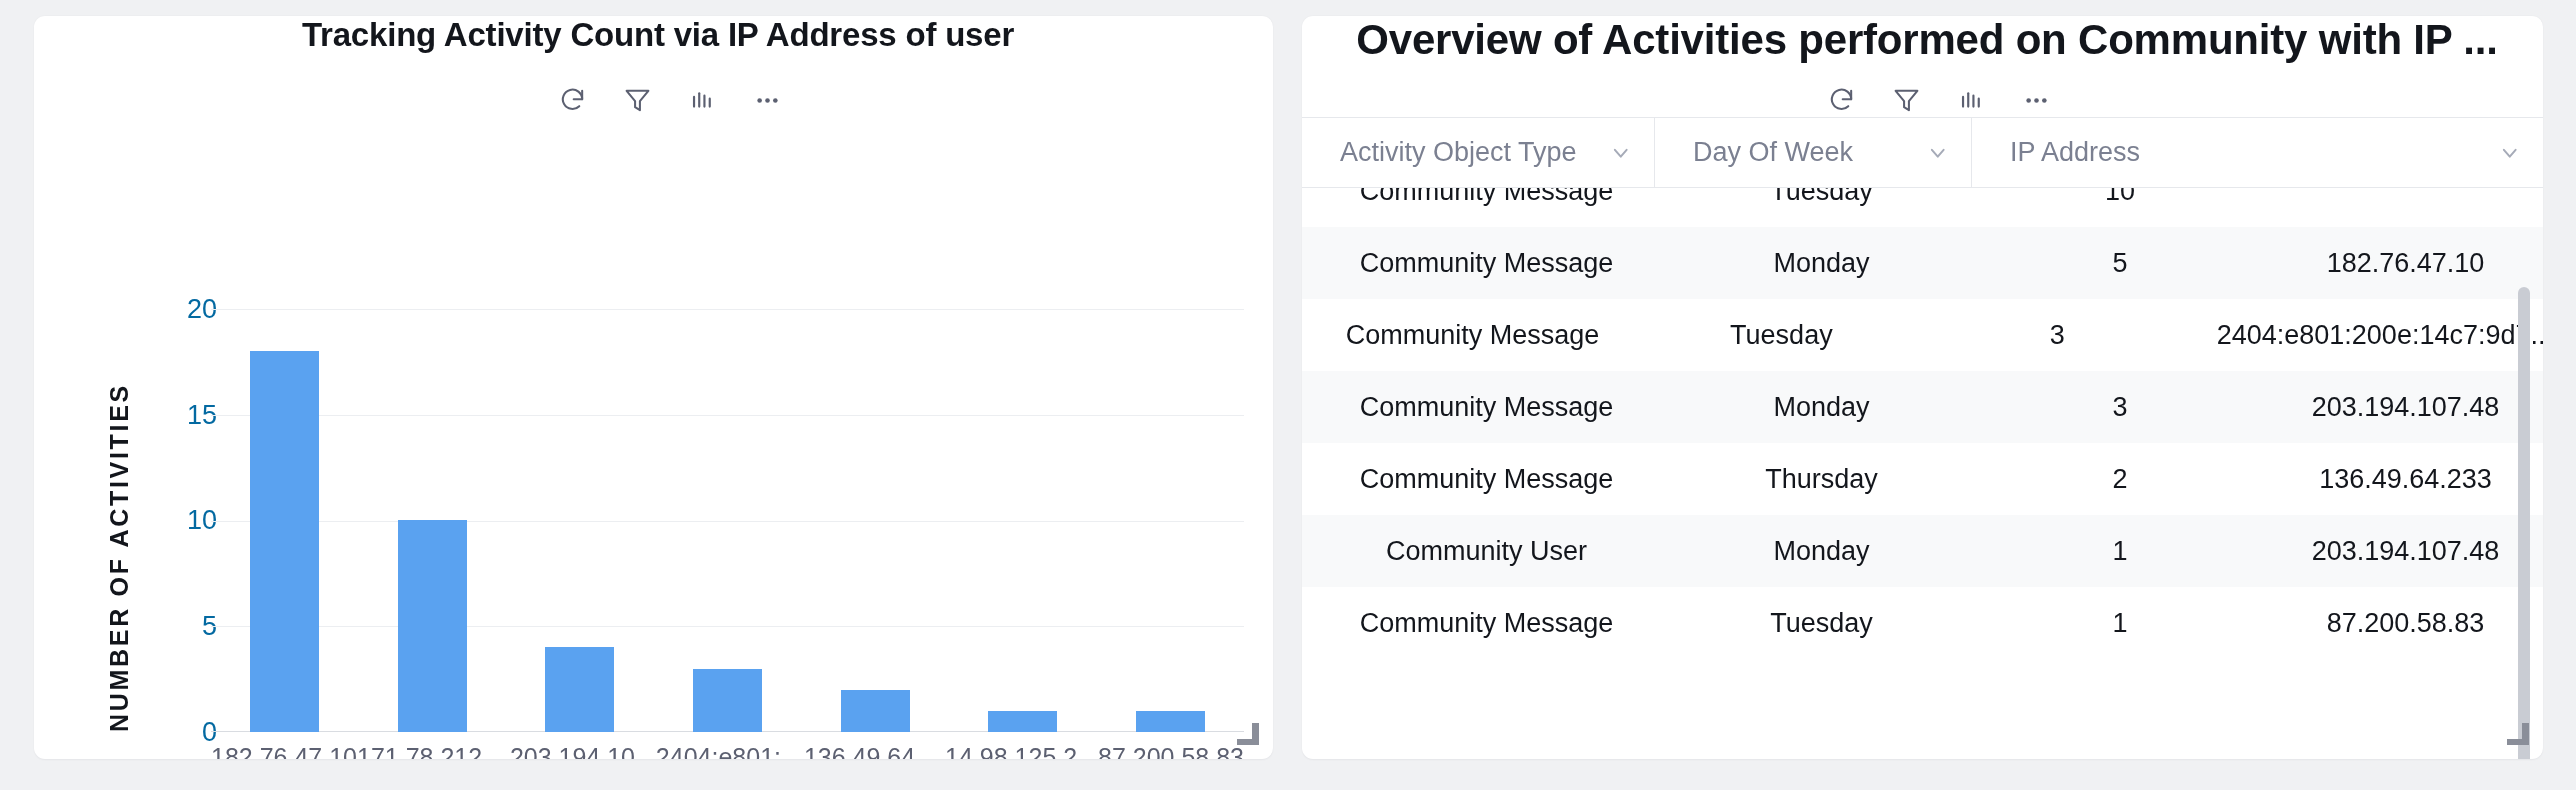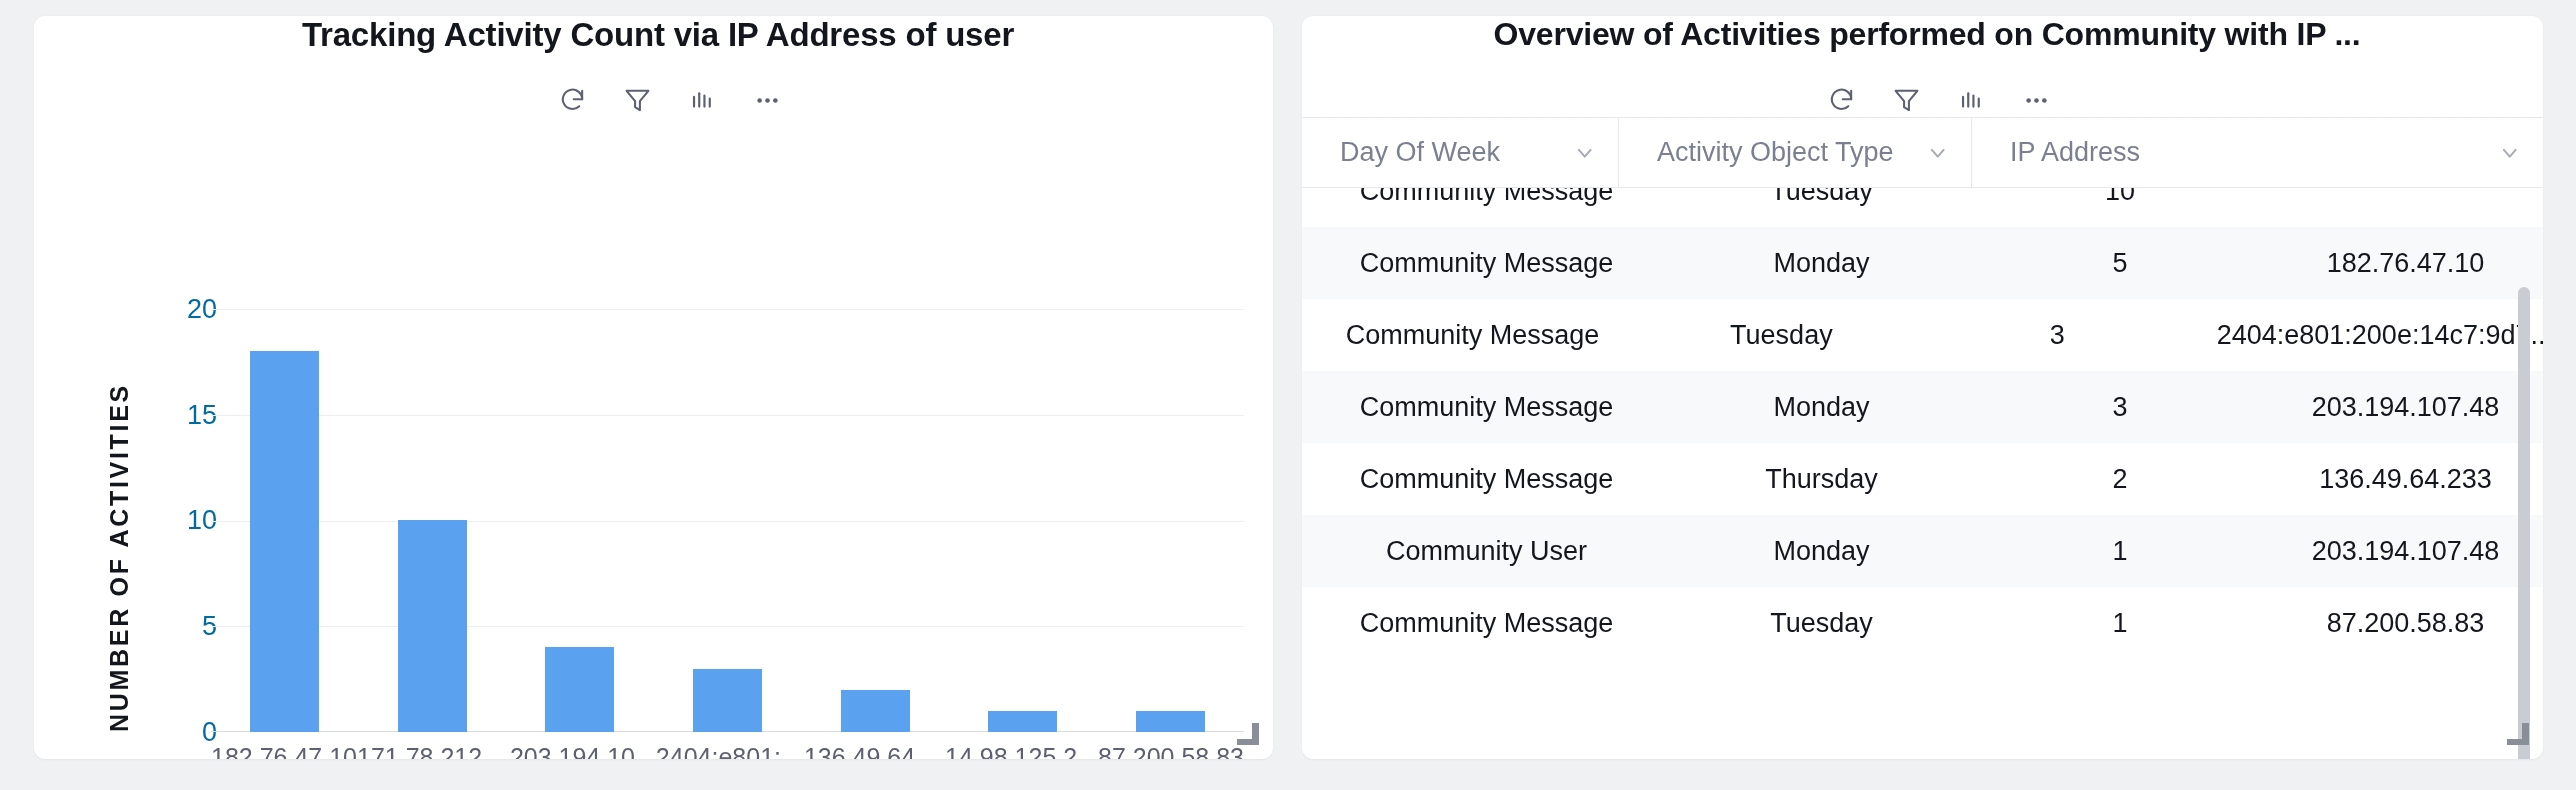--- a/index.html
+++ b/index.html
@@ -41,21 +41,21 @@
   .card-title {
     flex: 1 1 auto;
     font-size: 33px;
     font-weight: 700;
     color: #13161c;
     letter-spacing: -0.2px;
     white-space: nowrap;
     overflow: hidden;
     text-overflow: ellipsis;
   }
-  #table-card .card-title { font-size: 32px; }
+  #table-card .card-title { font-size: 42px; }
 
   .header-actions {
     flex: 0 0 auto;
     display: flex;
     align-items: center;
     gap: 31px;
     margin-left: 23.5px;
   }
   .hicon {
     width: 34px; height: 34px;
@@ -360,31 +360,31 @@
               <circle cx="12" cy="12" r="1.9"></circle>
               <circle cx="18.5" cy="12" r="1.9"></circle>
           </svg>
         </span>
       </div>
     </div>
 
     <div class="table-wrap">
 
       <div class="thead">
-        <div class="th col-1">
-          <span class="th-label">Day Of Week</span>
+        <div class="th col-0">
+          <span class="th-label">Activity Object Type</span>
           <span class="th-caret">
             <svg width="23.5" height="23.5" viewBox="0 0 24 24" fill="none" stroke="currentColor" stroke-width="2" stroke-linecap="round" stroke-linejoin="round">
                 <polyline points="6 9 12 16 18 9"></polyline>
               </svg>
           </span>
         </div>
 
-        <div class="th col-0">
-          <span class="th-label">Activity Object Type</span>
+        <div class="th col-1">
+          <span class="th-label">Day Of Week</span>
           <span class="th-caret">
             <svg width="23.5" height="23.5" viewBox="0 0 24 24" fill="none" stroke="currentColor" stroke-width="2" stroke-linecap="round" stroke-linejoin="round">
                 <polyline points="6 9 12 16 18 9"></polyline>
               </svg>
           </span>
         </div>
 
 
         <div class="th col-3">
           <span class="th-label">IP Address</span>

